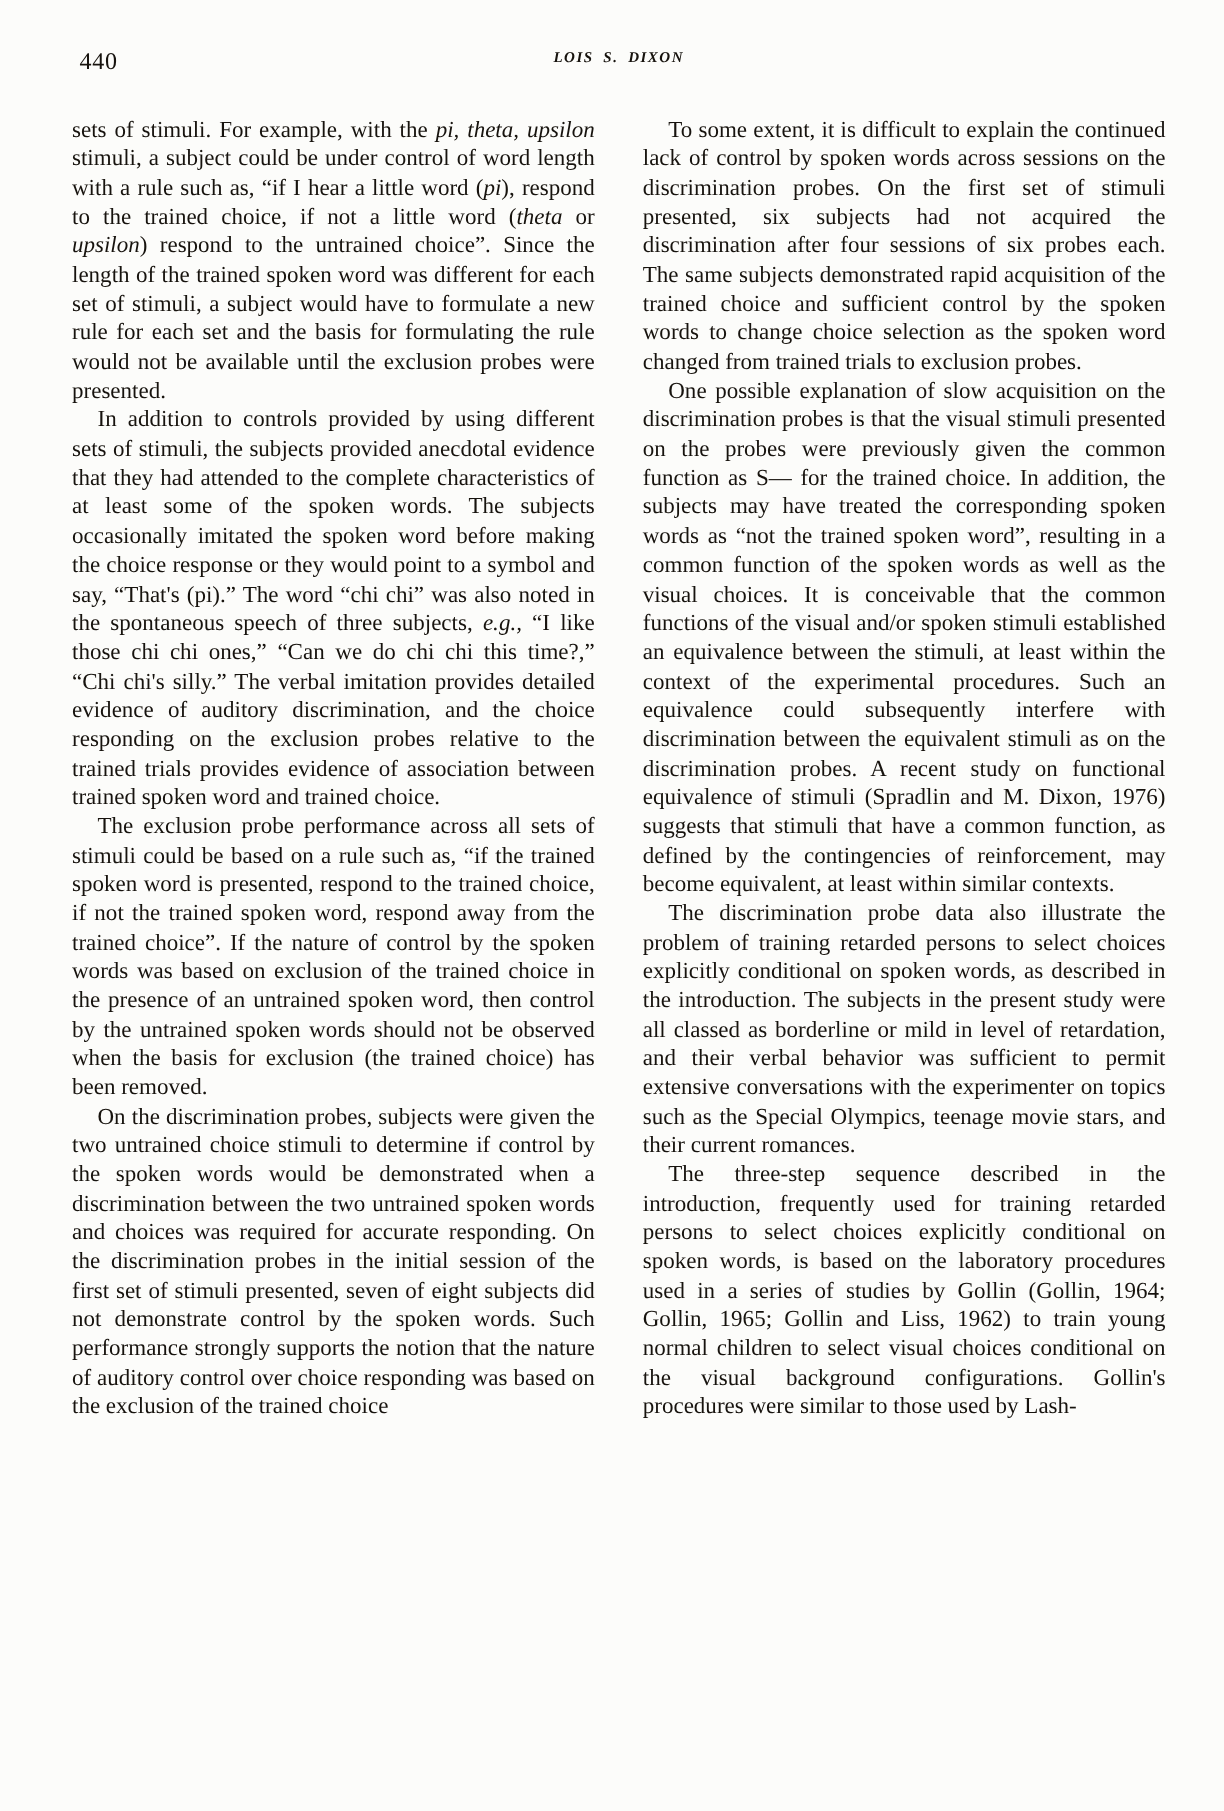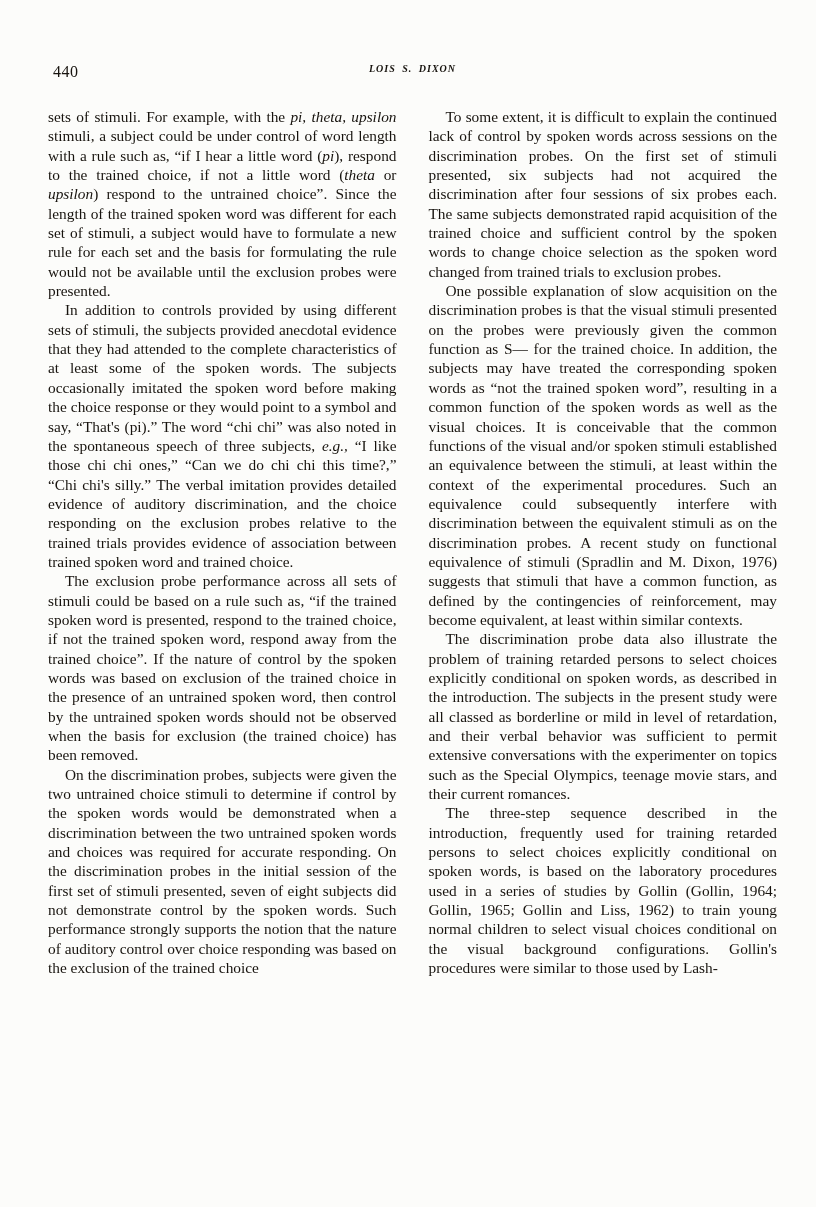--- a/index.html
+++ b/index.html
@@ -7,21 +7,21 @@
     width: 816px; height: 1207px;
     background: #fcfcfa;
     color: #17130e;
     font-family: "Liberation Serif", "DejaVu Serif", serif;
     overflow: hidden;
   }
   .page {
     position: relative;
     width: 816px; height: 880px;
     box-sizing: border-box;
-    padding: 63px 39px 0 48px;
+    padding: 33px 39px 0 48px;
   }
   .page-header {
     position: relative;
     height: 22px;
     margin-bottom: 22px;
   }
   .page-number {
     position: absolute; left: 5px; top: 0;
     font-size: 16px; font-weight: 500;
     letter-spacing: 0.5px;

